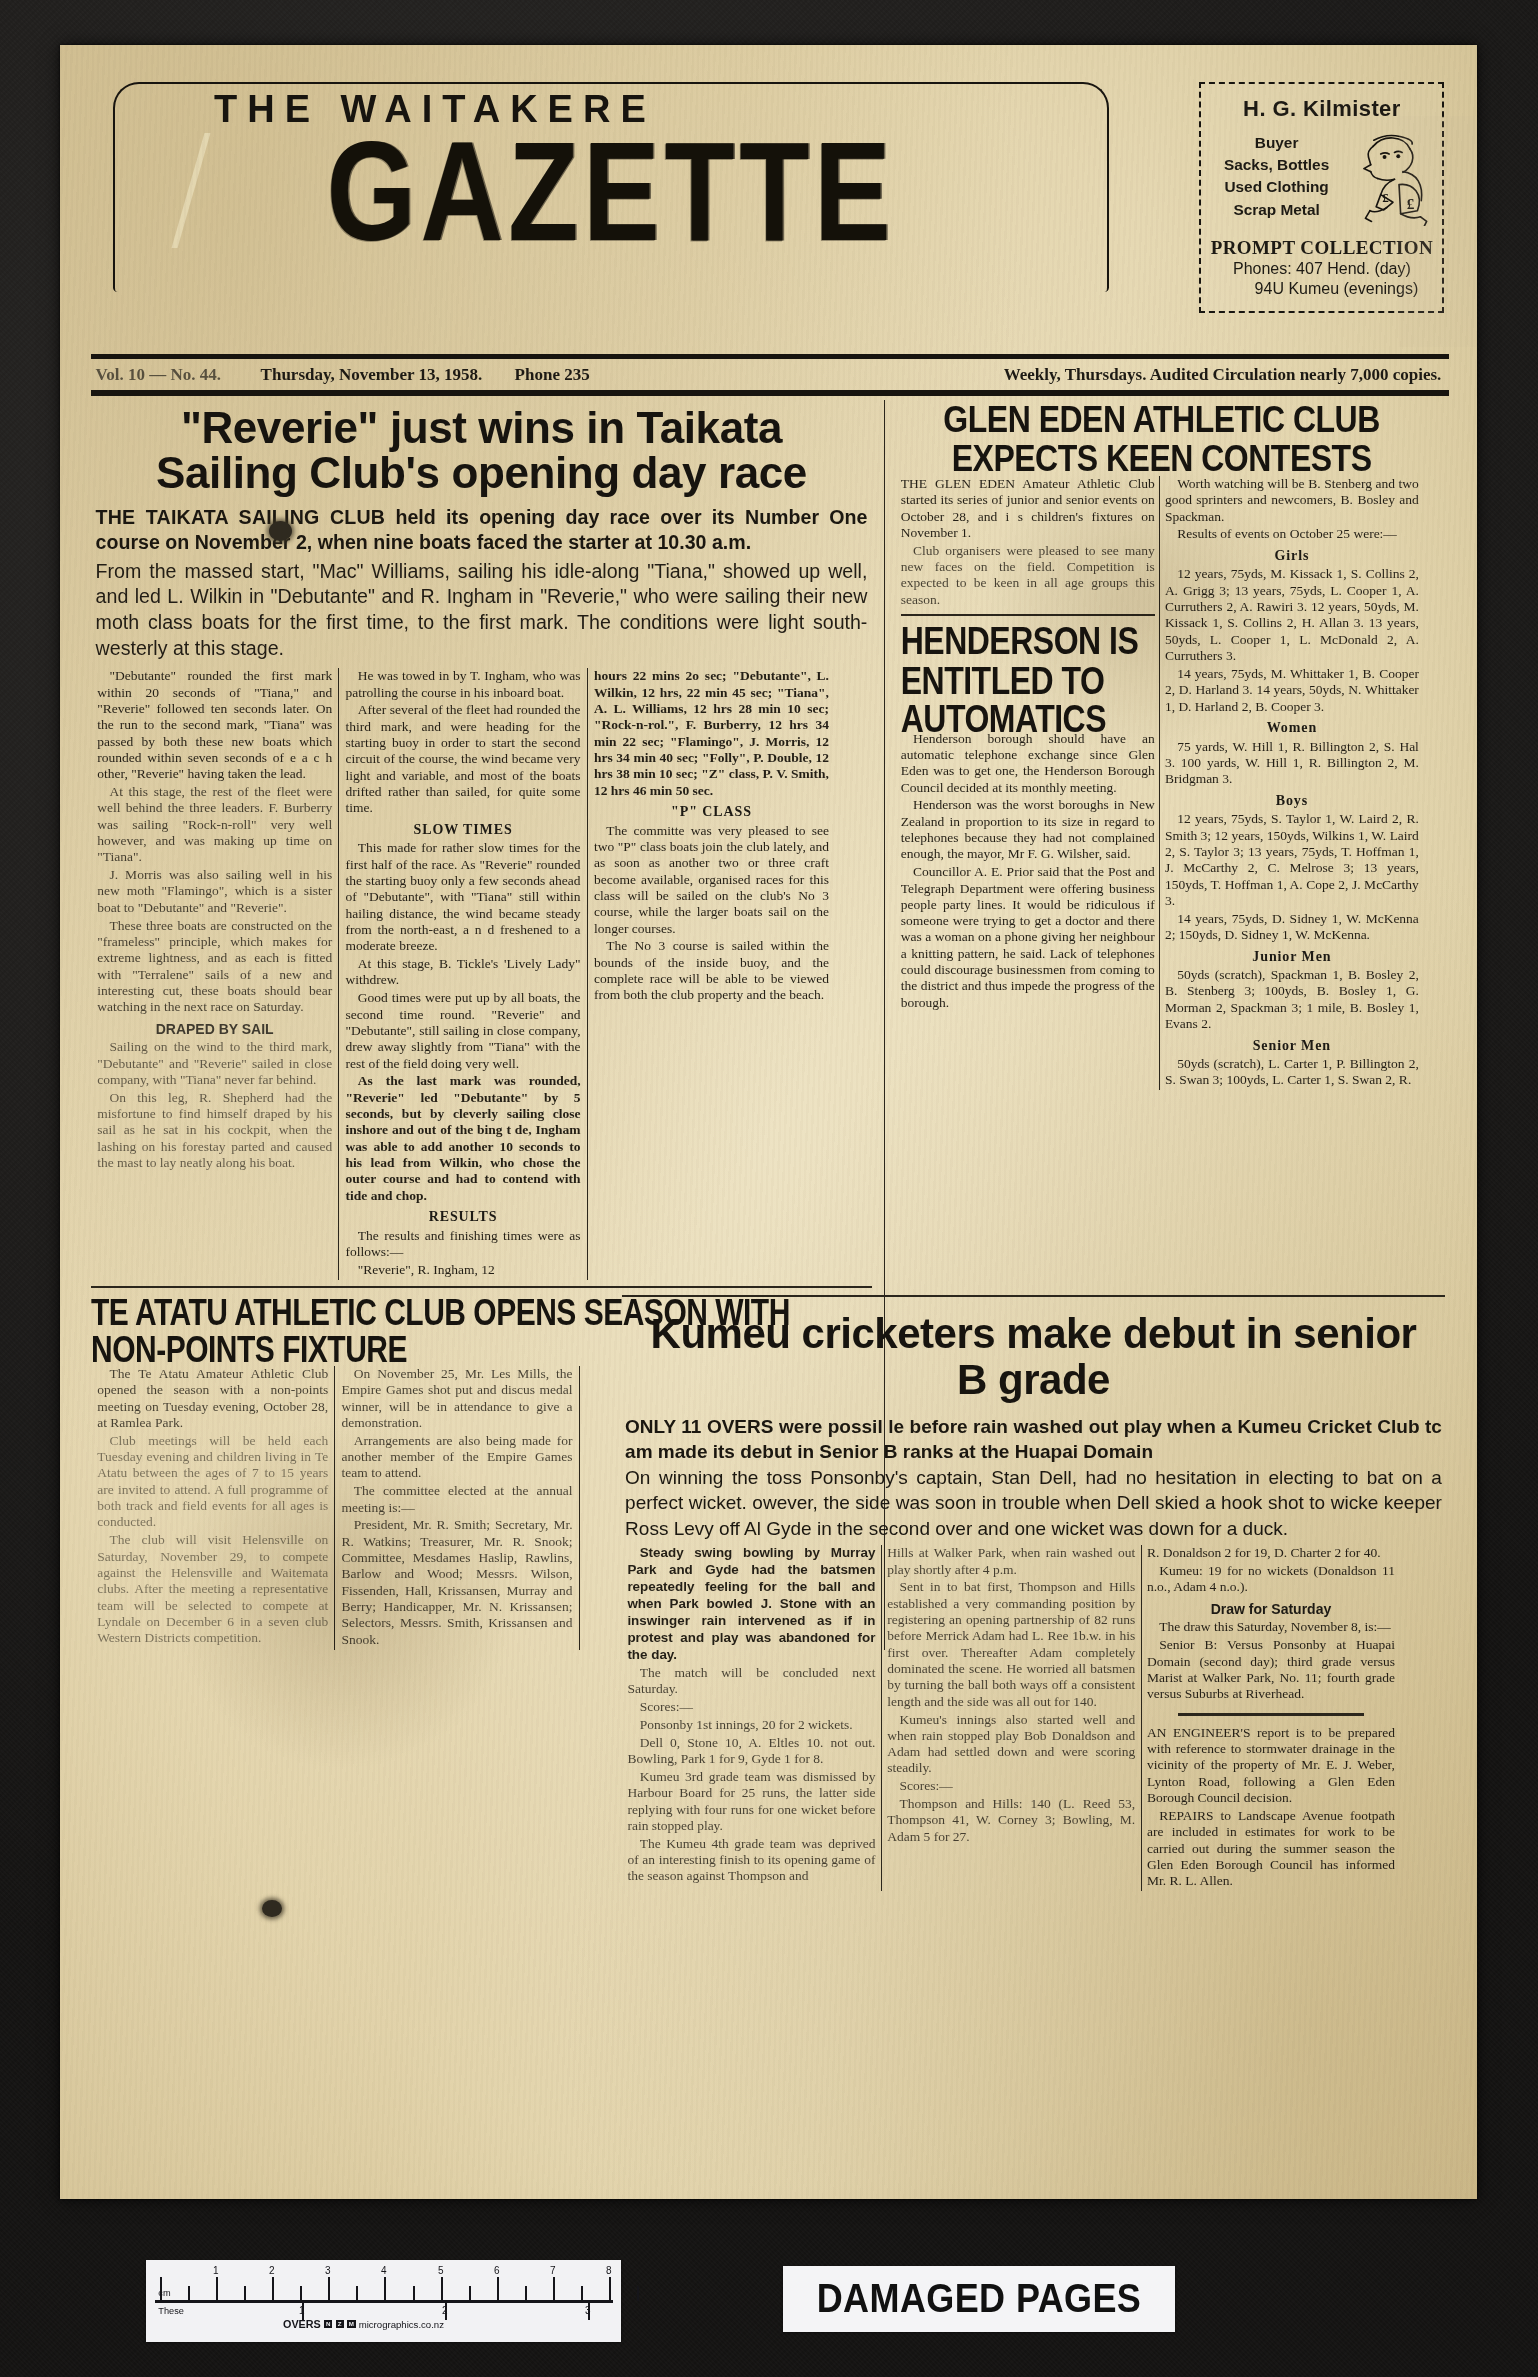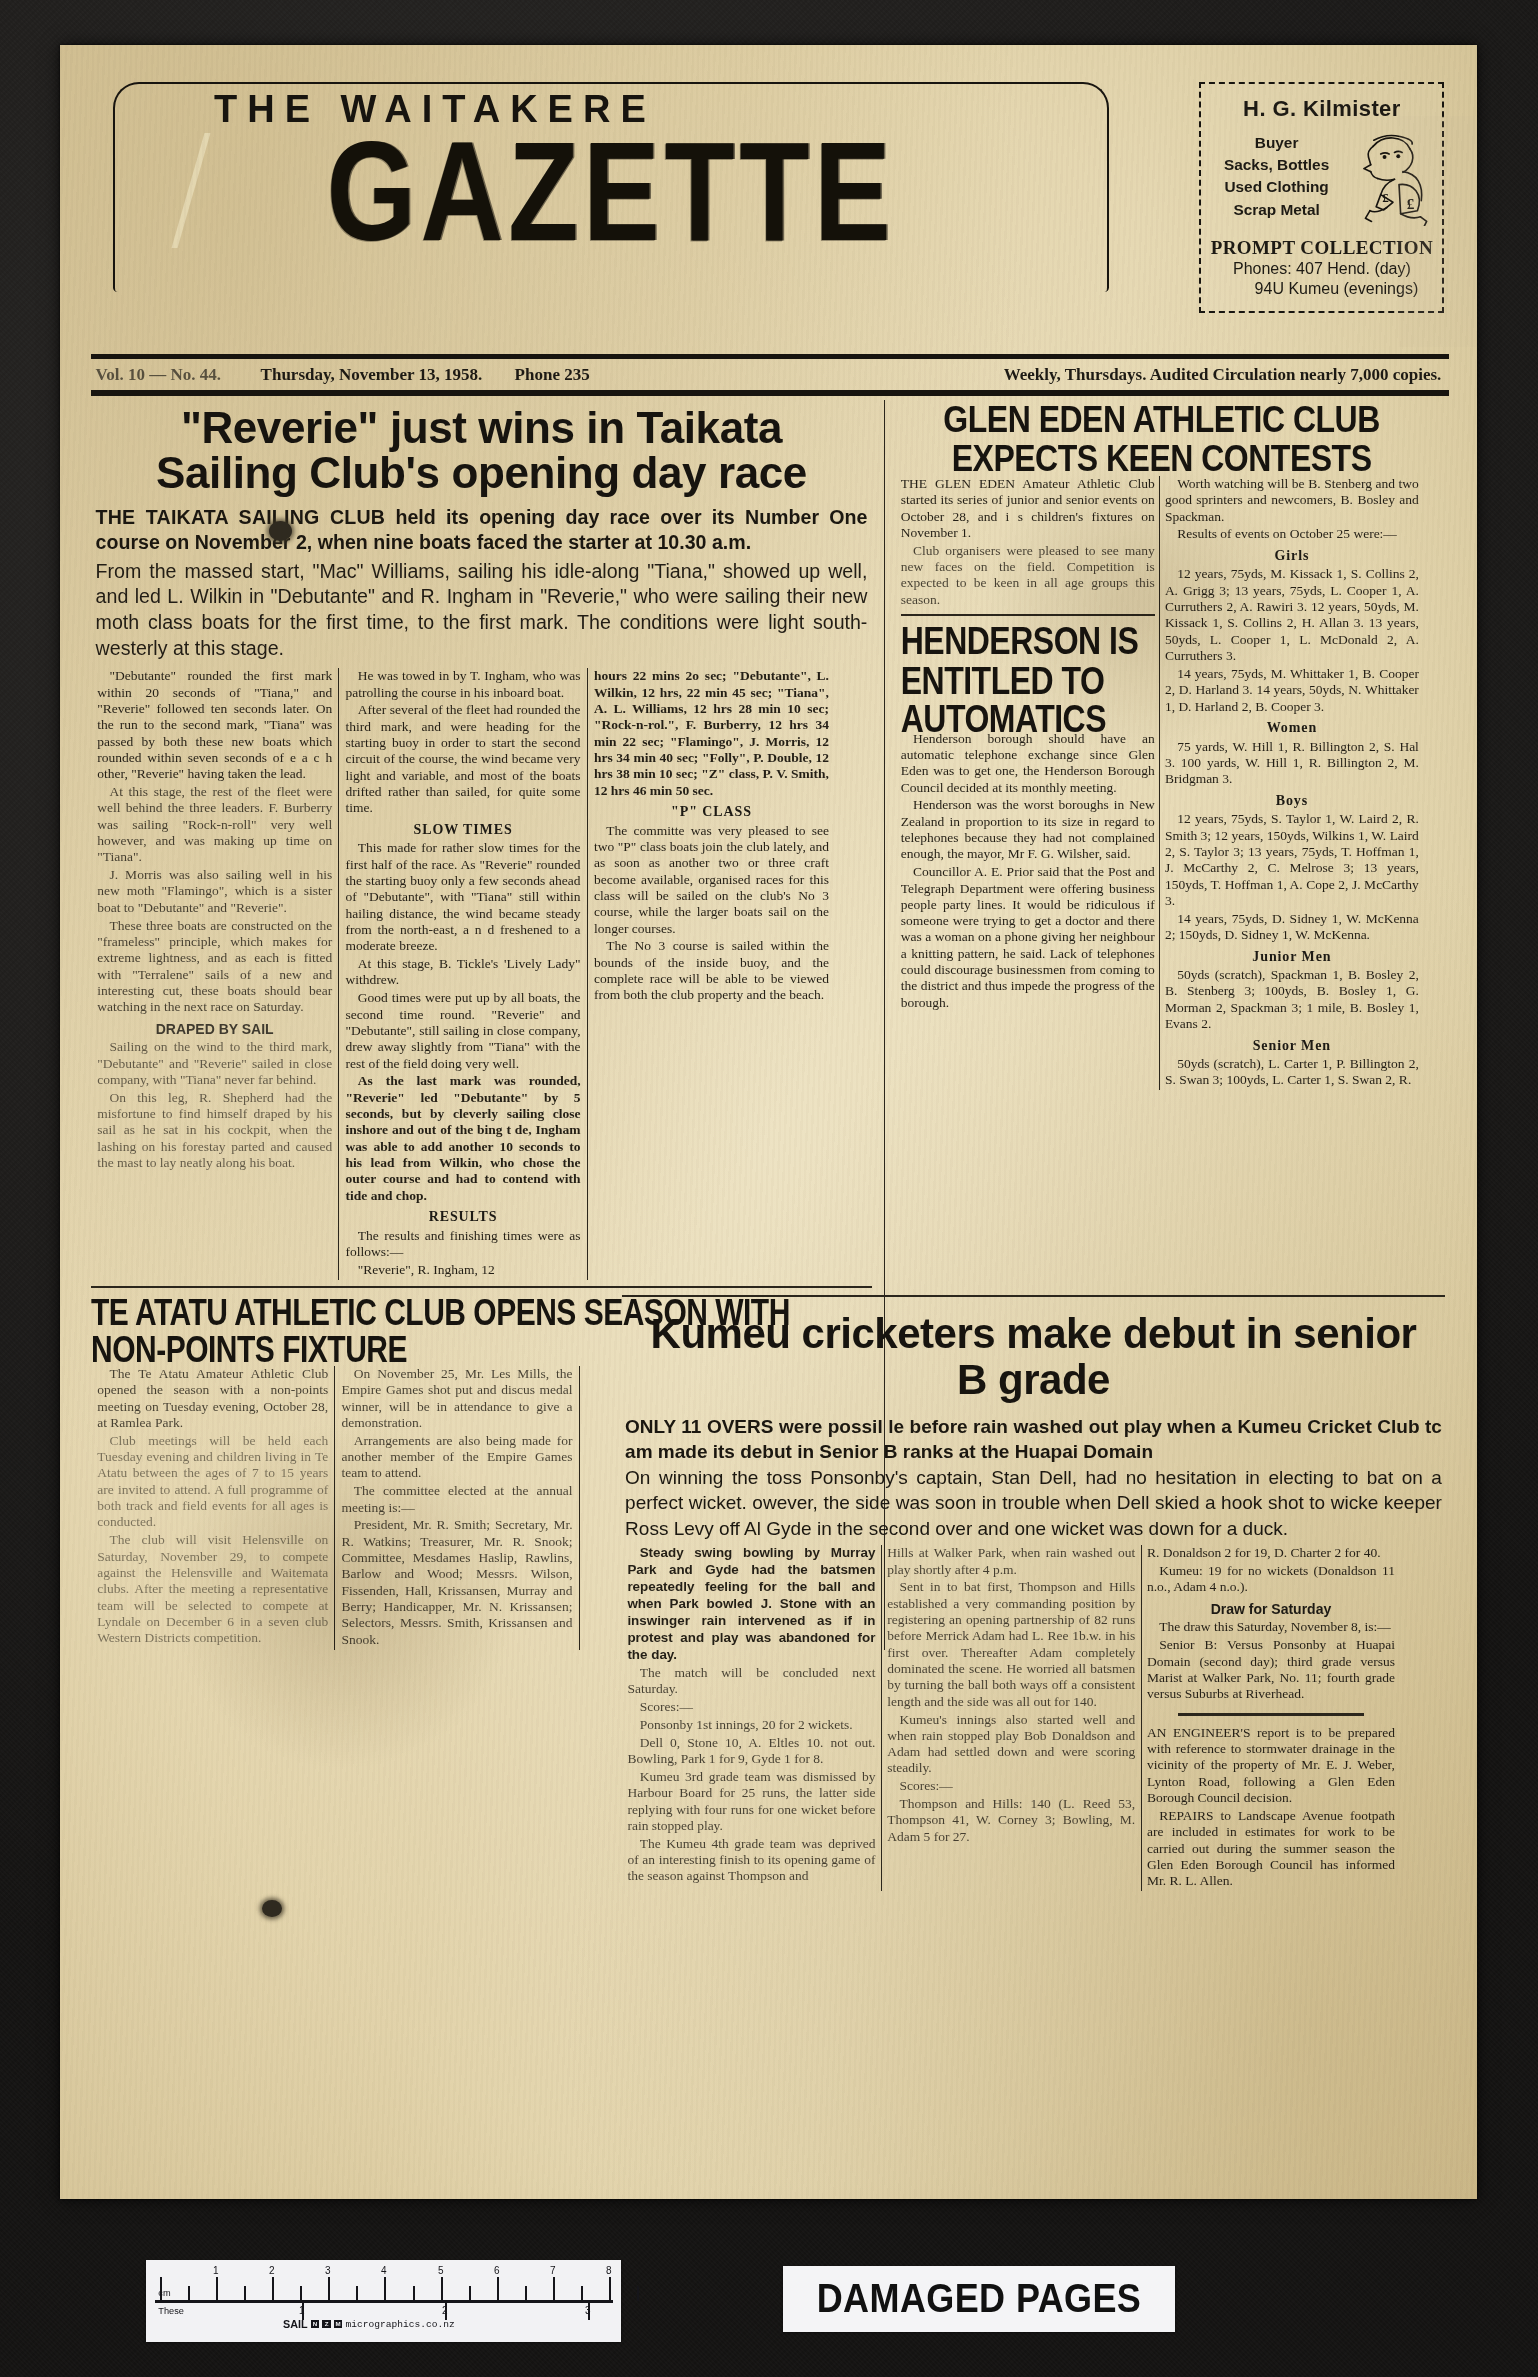--- a/index.html
+++ b/index.html
@@ -141,21 +141,21 @@
   .ruler{position:absolute;left:146px;top:2260px;width:475px;height:82px;background:#f2f2f4;
       box-shadow:0 0.8px 2.3px rgba(0,0,0,.5);}
   .ruler .rl{position:absolute;left:9.2px;right:7.7px;top:40px;height:3.1px;background:#15151a;}
   .ruler .tick{position:absolute;width:1.5px;background:#15151a;}
   .ruler .num{position:absolute;font-family:"Liberation Sans",sans-serif;font-size:10px;color:#15151a;}
   .ruler .lbl{position:absolute;font-family:"Liberation Sans",sans-serif;font-size:9.2px;color:#15151a;}
   .ruler .brand{position:absolute;left:137px;top:58px;font-family:"Liberation Sans",sans-serif;
       font-size:10.8px;font-weight:bold;color:#15151a;display:flex;align-items:center;gap:3.1px;}
   .ruler .brand .sq{display:inline-block;width:8.5px;height:8.5px;background:#15151a;color:#f2f2f4;
       font-size:6.2px;line-height:8.5px;text-align:center;}
-  .ruler .brand .www{font-weight:normal;font-size:9.6px;font-family:Liberation Mono, monospace;}
+  .ruler .brand .www{font-weight:normal;font-size:9.6px;}
 
   .damaged{position:absolute;left:783px;top:2266px;width:392px;height:66px;background:#f4f4f6;
       display:flex;align-items:center;justify-content:center;box-shadow:0 0.8px 2.3px rgba(0,0,0,.5);}
   .damaged span{font-family:"Liberation Sans",sans-serif;font-weight:bold;font-size:36px;
       letter-spacing:0.4px;color:#111;transform:scaleY(1.12);}
 </style>
 </head>
 <body>
 
 <div class="board"></div>
@@ -452,21 +452,21 @@
       <div class="num" style="left: 404px; top: 4.6px;">7</div>
       <div class="num" style="left: 460px; top: 4.6px;">8</div>
       <div class="num" style="left: 153px; top: 45px;">1</div>
       <div class="tick" style="left: 156px; top: 43px; height: 17px;"></div>
       <div class="num" style="left: 296px; top: 45px;">2</div>
       <div class="tick" style="left: 299px; top: 43px; height: 17px;"></div>
       <div class="num" style="left: 439px; top: 45px;">3</div>
       <div class="tick" style="left: 442px; top: 43px; height: 17px;"></div>
     </div>
   <div class="brand">
-    <span>SAIL</span>
+    <span>OVERS</span>
     <span class="sq">N</span>
     <span class="sq">Z</span>
     <span class="sq">M</span>
     <span class="www">micrographics.co.nz</span>
   </div>
 </div>
 
 <div class="damaged">
   <span>DAMAGED PAGES</span>
 </div>

